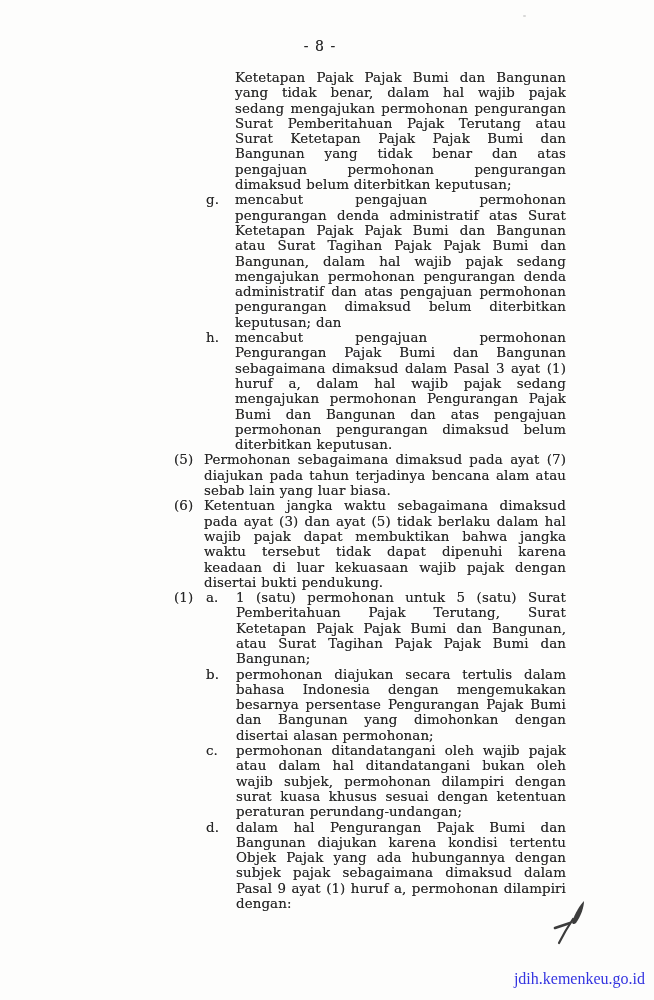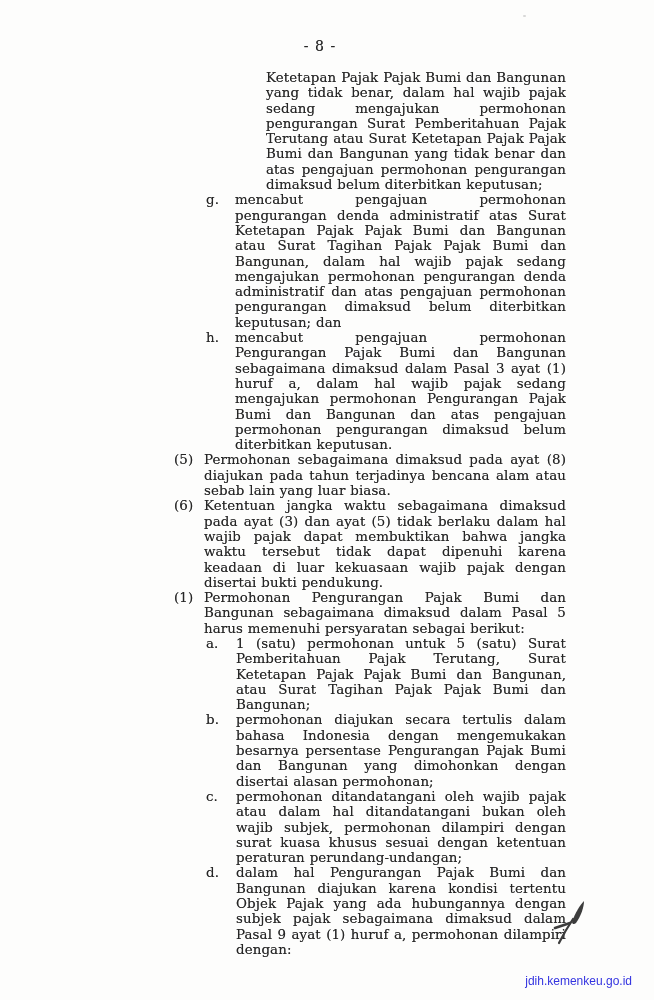--- a/index.html
+++ b/index.html
@@ -16,39 +16,39 @@
   .page-number{
     position:absolute;top:38px;left:0;width:640px;
     text-align:center;font-size:14px;letter-spacing:1px;
   }
   .content{
     position:absolute;left:174px;top:70px;width:392px;
     font-size:13.4px;line-height:15.3px;
     text-align:justify;
     letter-spacing:0.1px;word-spacing:0.5px;
   }
-  .cont-para{margin-left:92px;}
+  .cont-para{margin-left:61px;}
   .li{display:flex;align-items:flex-start;}
   .li .lbl{flex:0 0 auto;text-align:left;}
   .li .txt{flex:1 1 auto;text-align:justify;}
   .letter-item{margin-left:32px;}
   .letter-item .lbl{width:29px;}
   .num-item .lbl{width:30px;}
   .sub-item{margin-left:2px;}
   .sub-item .lbl{width:30px;}
   .pasal-heading{text-align:center;margin:12px 0 2px 0;}
   .speck{
     position:absolute;left:523px;top:15px;width:3px;height:2px;
     background:#b9b9b9;opacity:.55;border-radius:1px;
   }
   .paraf{position:absolute;left:547px;top:897px;width:42px;height:50px;}
   .watermark{
-    position:absolute;right:22px;bottom:12px;
-    font-family:Liberation Sans, sans-serif;
-    font-size:12px;font-weight:400;
+    position:absolute;right:9px;bottom:12px;
+    font-family:Liberation Serif, serif;
+    font-size:16px;font-weight:400;
     text-shadow:none;
   }
 </style>
 </head>
 <body>
 
 <div class="page" style="color: rgb(38, 38, 38); background: rgb(253, 253, 252);">
 
   <div class="speck"></div>
 
@@ -63,33 +63,32 @@
       <div class="txt">mencabut pengajuan permohonan pengurangan denda administratif atas Surat Ketetapan Pajak Pajak Bumi dan Bangunan atau Surat Tagihan Pajak Pajak Bumi dan Bangunan, dalam hal wajib pajak sedang mengajukan permohonan pengurangan denda administratif dan atas pengajuan permohonan pengurangan dimaksud belum diterbitkan keputusan; dan</div>
     </div>
 
     <div class="li letter-item">
       <span class="lbl">h.</span>
       <div class="txt">mencabut pengajuan permohonan Pengurangan Pajak Bumi dan Bangunan sebagaimana dimaksud dalam Pasal 3 ayat (1) huruf a, dalam hal wajib pajak sedang mengajukan permohonan Pengurangan Pajak Bumi dan Bangunan dan atas pengajuan permohonan pengurangan dimaksud belum diterbitkan keputusan.</div>
     </div>
 
     <div class="li num-item">
       <span class="lbl">(5)</span>
-      <div class="txt">Permohonan sebagaimana dimaksud pada ayat (8) diajukan pada tahun terjadinya bencana alam atau sebab lain yang luar biasa.</div>
+      <div class="txt">Permohonan sebagaimana dimaksud pada ayat (7) diajukan pada tahun terjadinya bencana alam atau sebab lain yang luar biasa.</div>
     </div>
 
     <div class="li num-item">
       <span class="lbl">(6)</span>
       <div class="txt">Ketentuan jangka waktu sebagaimana dimaksud pada ayat (3) dan ayat (5) tidak berlaku dalam hal wajib pajak dapat membuktikan bahwa jangka waktu tersebut tidak dapat dipenuhi karena keadaan di luar kekuasaan wajib pajak dengan disertai bukti pendukung.</div>
     </div>
 
 
     <div class="li num-item">
       <span class="lbl">(1)</span>
       <div class="txt">
-        <div>Permohonan Pengurangan Pajak Bumi dan Bangunan sebagaimana dimaksud dalam Pasal 5 harus memenuhi persyaratan sebagai berikut:</div>
 
         <div class="li sub-item">
           <span class="lbl">a.</span>
           <div class="txt">1 (satu) permohonan untuk 5 (satu) Surat Pemberitahuan Pajak Terutang, Surat Ketetapan Pajak Pajak Bumi dan Bangunan, atau Surat Tagihan Pajak Pajak Bumi dan Bangunan;</div>
         </div>
 
         <div class="li sub-item">
           <span class="lbl">b.</span>
           <div class="txt">permohonan diajukan secara tertulis dalam bahasa Indonesia dengan mengemukakan besarnya persentase Pengurangan Pajak Bumi dan Bangunan yang dimohonkan dengan disertai alasan permohonan;</div>
         </div>

